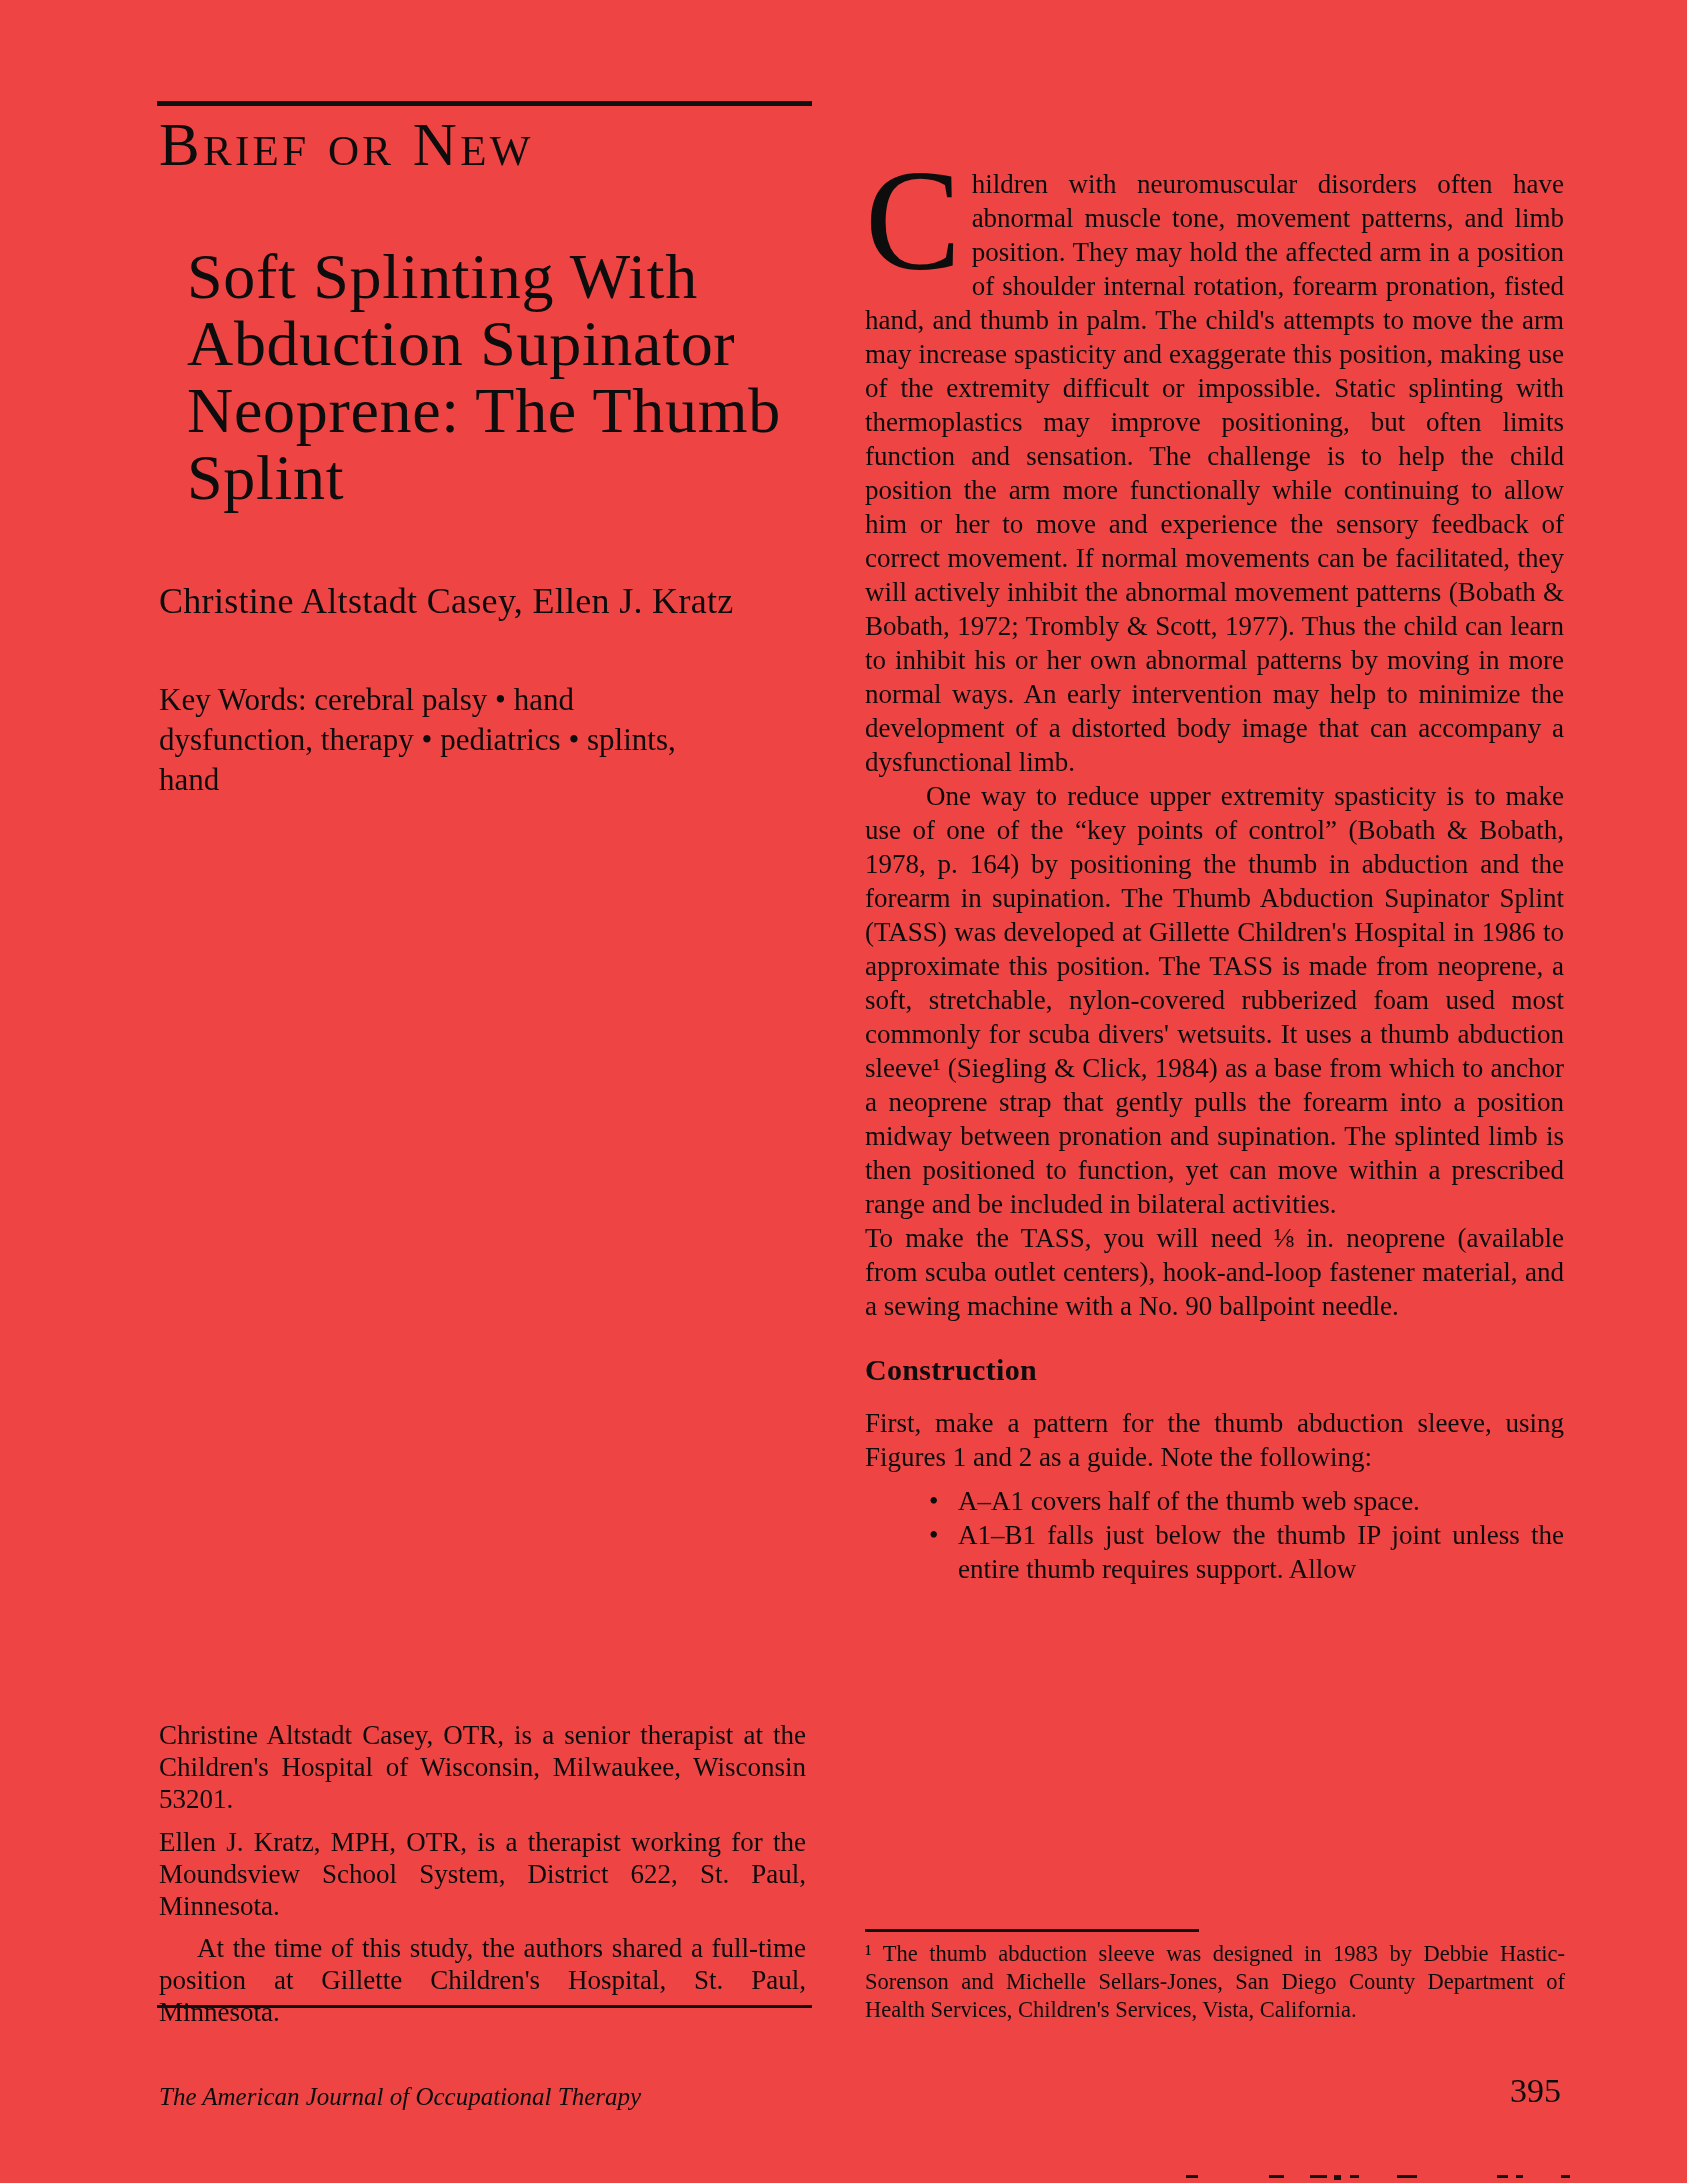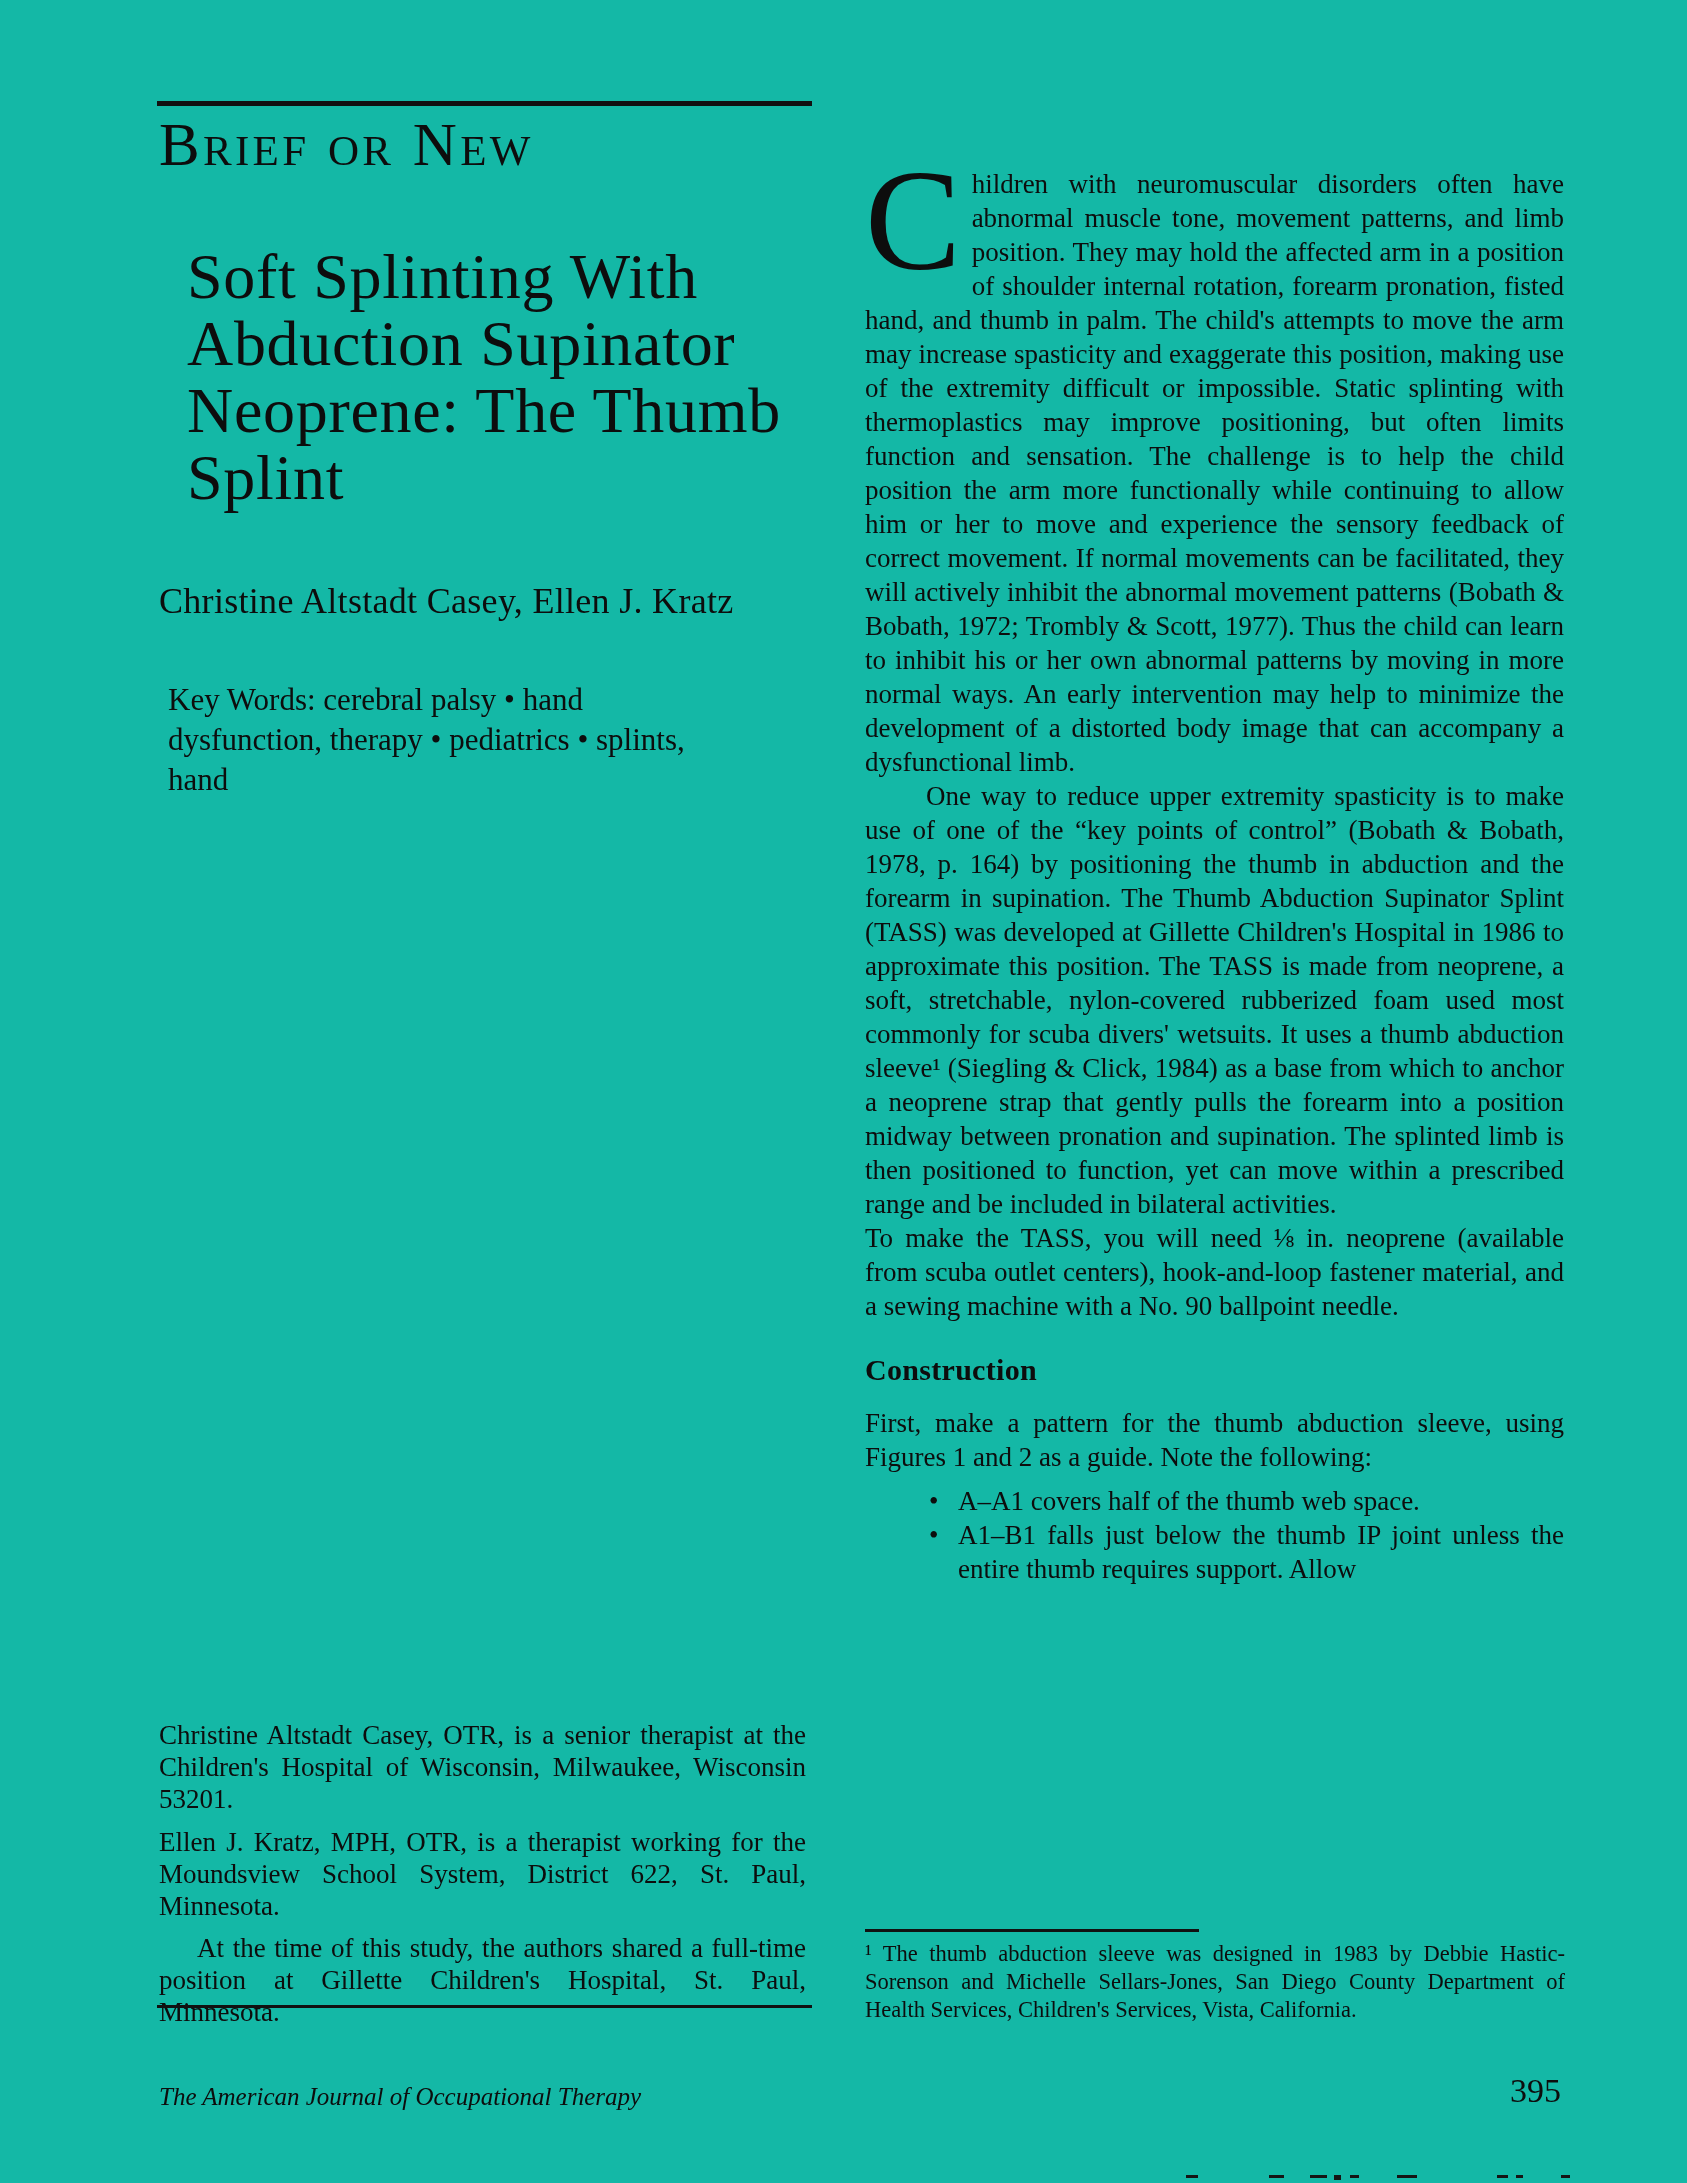--- a/index.html
+++ b/index.html
@@ -1,19 +1,19 @@
 <!DOCTYPE html>
 <html style="font-size:10.6px"><head>
 <meta charset="utf-8">
 <style>
   html,body{margin:0;padding:0;background:#e8e8e8;}
   .page{
     position:relative;
     width:1687px;height:2183px;
-    background:#14b8a6;
+    background:#ef4444;
     color:#0d0d0d;
     font-family:"Liberation Serif","DejaVu Serif",serif;
     overflow:hidden;
   }
   
   .rule{position:absolute;background:#111;}
   .rule-top{left:157px;top:101px;width:655px;height:4.6px;}
   .rule-bottom-left{left:157px;top:2005px;width:655px;height:3.3px;}
   .rule-footnote{left:865px;top:1929px;width:334px;height:3.3px;}
 
@@ -24,21 +24,21 @@
     white-space:nowrap;
   }
   .article-title{position:absolute;left:159px;top:243px;width:662px;margin-left:28px;}
   .article-title div{
     font-size:64px;line-height:67px;letter-spacing:0.7px;white-space:nowrap;
   }
   .authors{
     position:absolute;left:159px;top:580px;width:668px;
     font-size:36px;white-space:nowrap;letter-spacing:0.3px;
   }
-  .keywords{position:absolute;left:159px;top:680px;width:668px;margin-left:9px;}
+  .keywords{position:absolute;left:159px;top:680px;width:668px;}
   .keywords div{font-size:31px;line-height:40px;white-space:nowrap;}
 
   .affiliations{
     position:absolute;left:159px;top:1719px;width:647px;
     font-size:27px;line-height:32px;text-align:justify;
   }
   .affiliations p{margin:0 0 10.6px 0;}
   .affiliations p.note-indent{text-indent:38px;margin-bottom:0;}
 
   .footer-journal{

